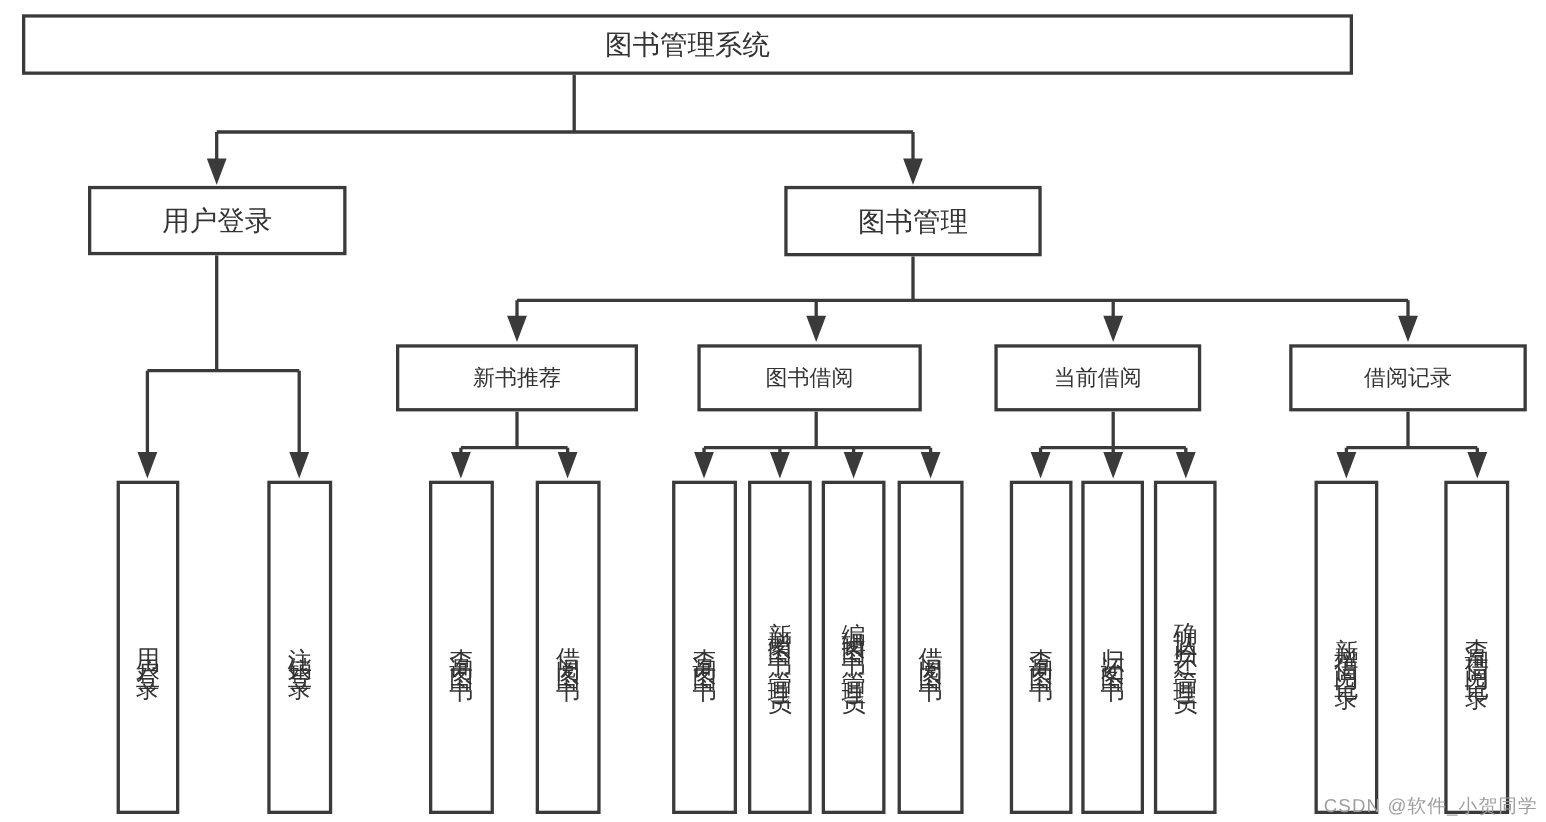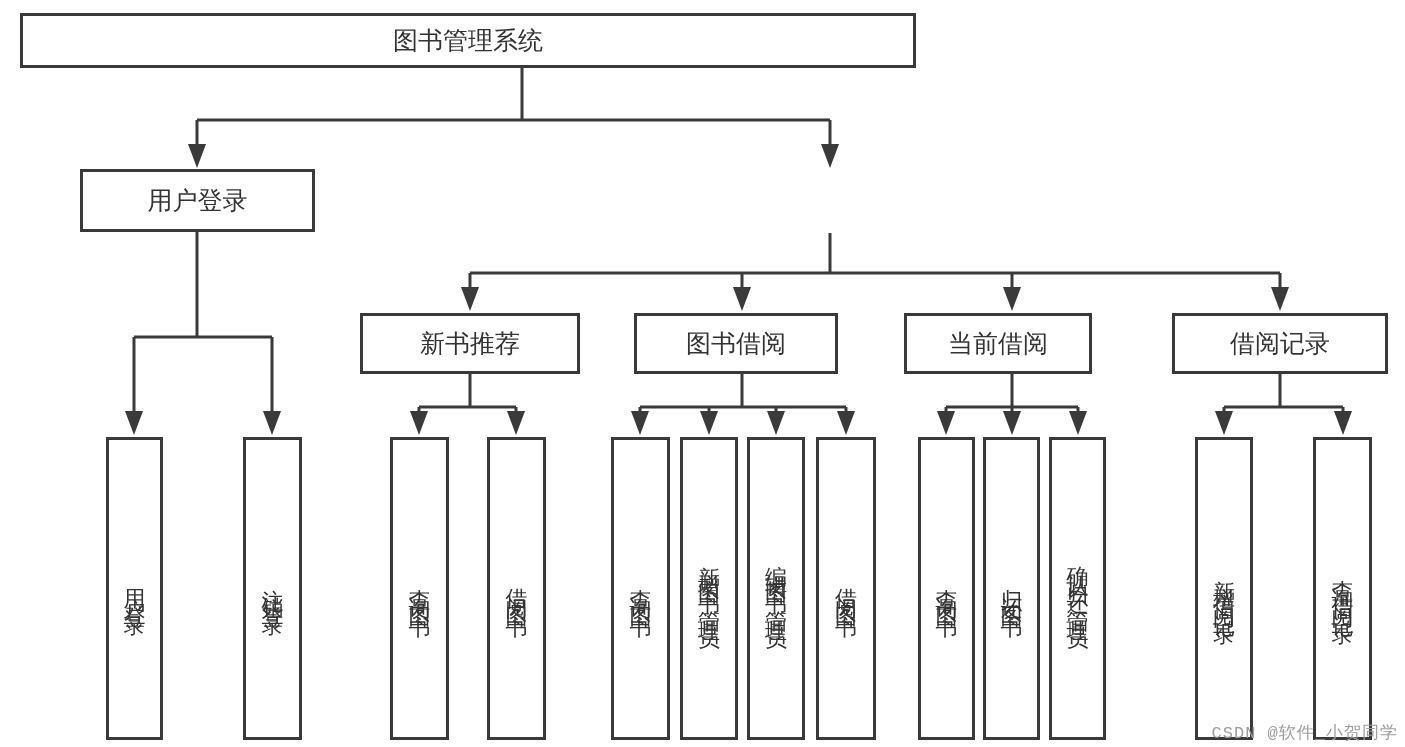--- a/index.html
+++ b/index.html
@@ -23,31 +23,31 @@
   .box{
     position:absolute;
     box-sizing:border-box;
     border:3px solid var(--line);
     background:#fff;
     display:flex;align-items:center;justify-content:center;
     text-align:center;
     white-space:nowrap;
   }
   .h{font-size:25px;}
-  .l3{font-size:25px;}
+  .l3{font-size:20px;}
   .v .vtext{
     writing-mode:vertical-rl;
     text-orientation:mixed;
     font-size:22px;
     letter-spacing:9px;
     line-height:1;
     white-space:nowrap;
   }
   
-  .root   {left:20px;  top:13px;  width:896px; height:55px;}
+  .root   {left:20px;  top:13px;  width:1210px; height:55px;}
   .l2-user{left:80px;  top:169px; width:235px;  height:63px;}
   .l2-mgmt{left:713px; top:169px; width:234px;  height:64px;}
   .l3-nb  {left:360px; top:313px; width:220px;  height:61px;}
   .l3-bw  {left:634px; top:313px; width:204px;  height:61px;}
   .l3-cu  {left:904px; top:313px; width:188px;  height:61px;}
   .l3-rc  {left:1172px;top:313px; width:216px;  height:61px;}
   .leaf   {top:437px;  height:303px;}
   .lf-ul1{left:106px; width:57px;}
   .lf-ul2{left:243px; width:59px;}
   .lf-nb1{left:390px; width:59px;}
@@ -62,21 +62,20 @@
   .lf-rc1{left:1195px;width:58px;}
   .lf-rc2{left:1313px;width:59px;}
   .watermark{
     position:absolute;
     right:7px;bottom:3px;
     font-size:17px;
     color:var(--wm);
     letter-spacing:1px;
     z-index:5;
     background:transparent;
-    font-family:Liberation Mono, monospace;
   }
 </style>
 </head>
 <body>
 
 <div class="canvas">
 
   <svg class="connectors" viewBox="0 0 1405 747">
     <g>
       <path d="M522 68 V120 M197 120 H830 M197 120 V150 M830 120 V150"></path>
@@ -116,20 +115,21 @@
     <g>
       <path d="M1280 374 V407 M1224 407 H1343 M1224 407 V416 M1343 407 V416"></path>
       <polygon points="1215,411 1233,411 1224,435"></polygon>
       <polygon points="1334,411 1352,411 1343,435"></polygon>
     </g>
   </svg>
 
   <div class="box h root">图书管理系统</div>
 
   <div class="box h l2-user">用户登录</div>
+  <div class="box h l2-mgmt">图书管理</div>
 
   <div class="box h l3 l3-nb">新书推荐</div>
   <div class="box h l3 l3-bw">图书借阅</div>
   <div class="box h l3 l3-cu">当前借阅</div>
   <div class="box h l3 l3-rc">借阅记录</div>
 
   <div class="box v leaf lf-ul1">
     <span class="vtext">用户登录</span>
   </div>
   <div class="box v leaf lf-ul2">

